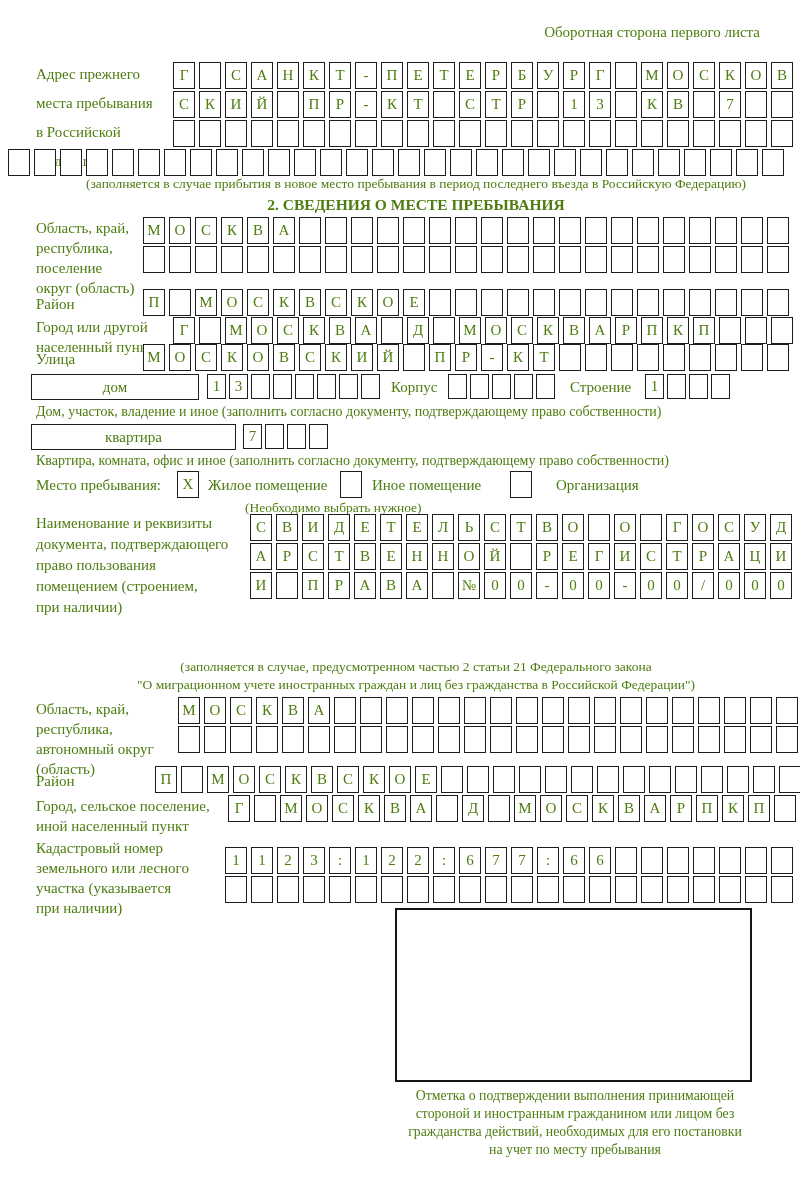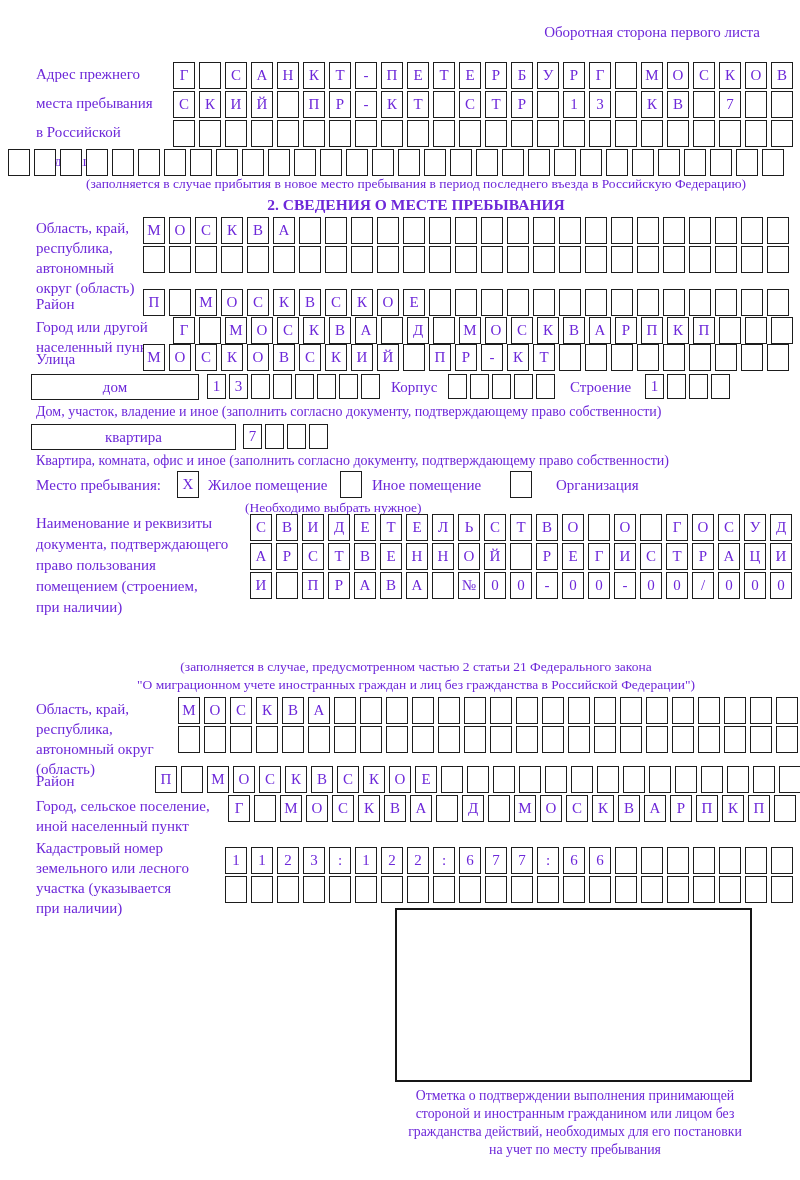--- a/index.html
+++ b/index.html
@@ -1,18 +1,18 @@
 <!DOCTYPE html>
 <html><head>
 <meta charset="utf-8">
 <style>
   html,body { margin:0; padding:0; background:#fff; }
   #page {
     position:relative; width:800px; height:1180px; background:#ffffff;
-    font-family:"Liberation Serif", serif; color:#6d28d9; overflow:hidden;
+    font-family:"Liberation Serif", serif; color:#4d7c0f; overflow:hidden;
   }
   .abs { position:absolute; }
   .row { display:flex; gap:4px; }
   .cell {
     box-sizing:border-box; width:22px; height:27px;
     border:1.7px solid #1d1d1d; background:#fff;
     display:flex; align-items:center; justify-content:center;
     font-size:15px; line-height:1; flex:none;
   }
   .small.row { gap:3px; }
@@ -152,21 +152,21 @@
       <span class="cell"></span>
       <span class="cell"></span>
     </div>
   <div class="abs caption center" style="top:176px;">(заполняется в случае прибытия в новое место пребывания в период последнего въезда в Российскую Федерацию)</div>
 
   <div class="abs title center" style="top:196px;">2. СВЕДЕНИЯ О МЕСТЕ ПРЕБЫВАНИЯ</div>
 
   <div class="abs label" style="top:218px; left:36px; width:125px;">
       <div>Область, край,</div>
       <div>республика,</div>
-      <div>автономный</div>
+      <div>поселение</div>
       <div>округ (область)</div>
     </div>
   <div class="abs row" style="top:217px; left:143px;">
       <span class="cell">М</span>
       <span class="cell">О</span>
       <span class="cell">С</span>
       <span class="cell">К</span>
       <span class="cell">В</span>
       <span class="cell">А</span>
       <span class="cell"></span>

